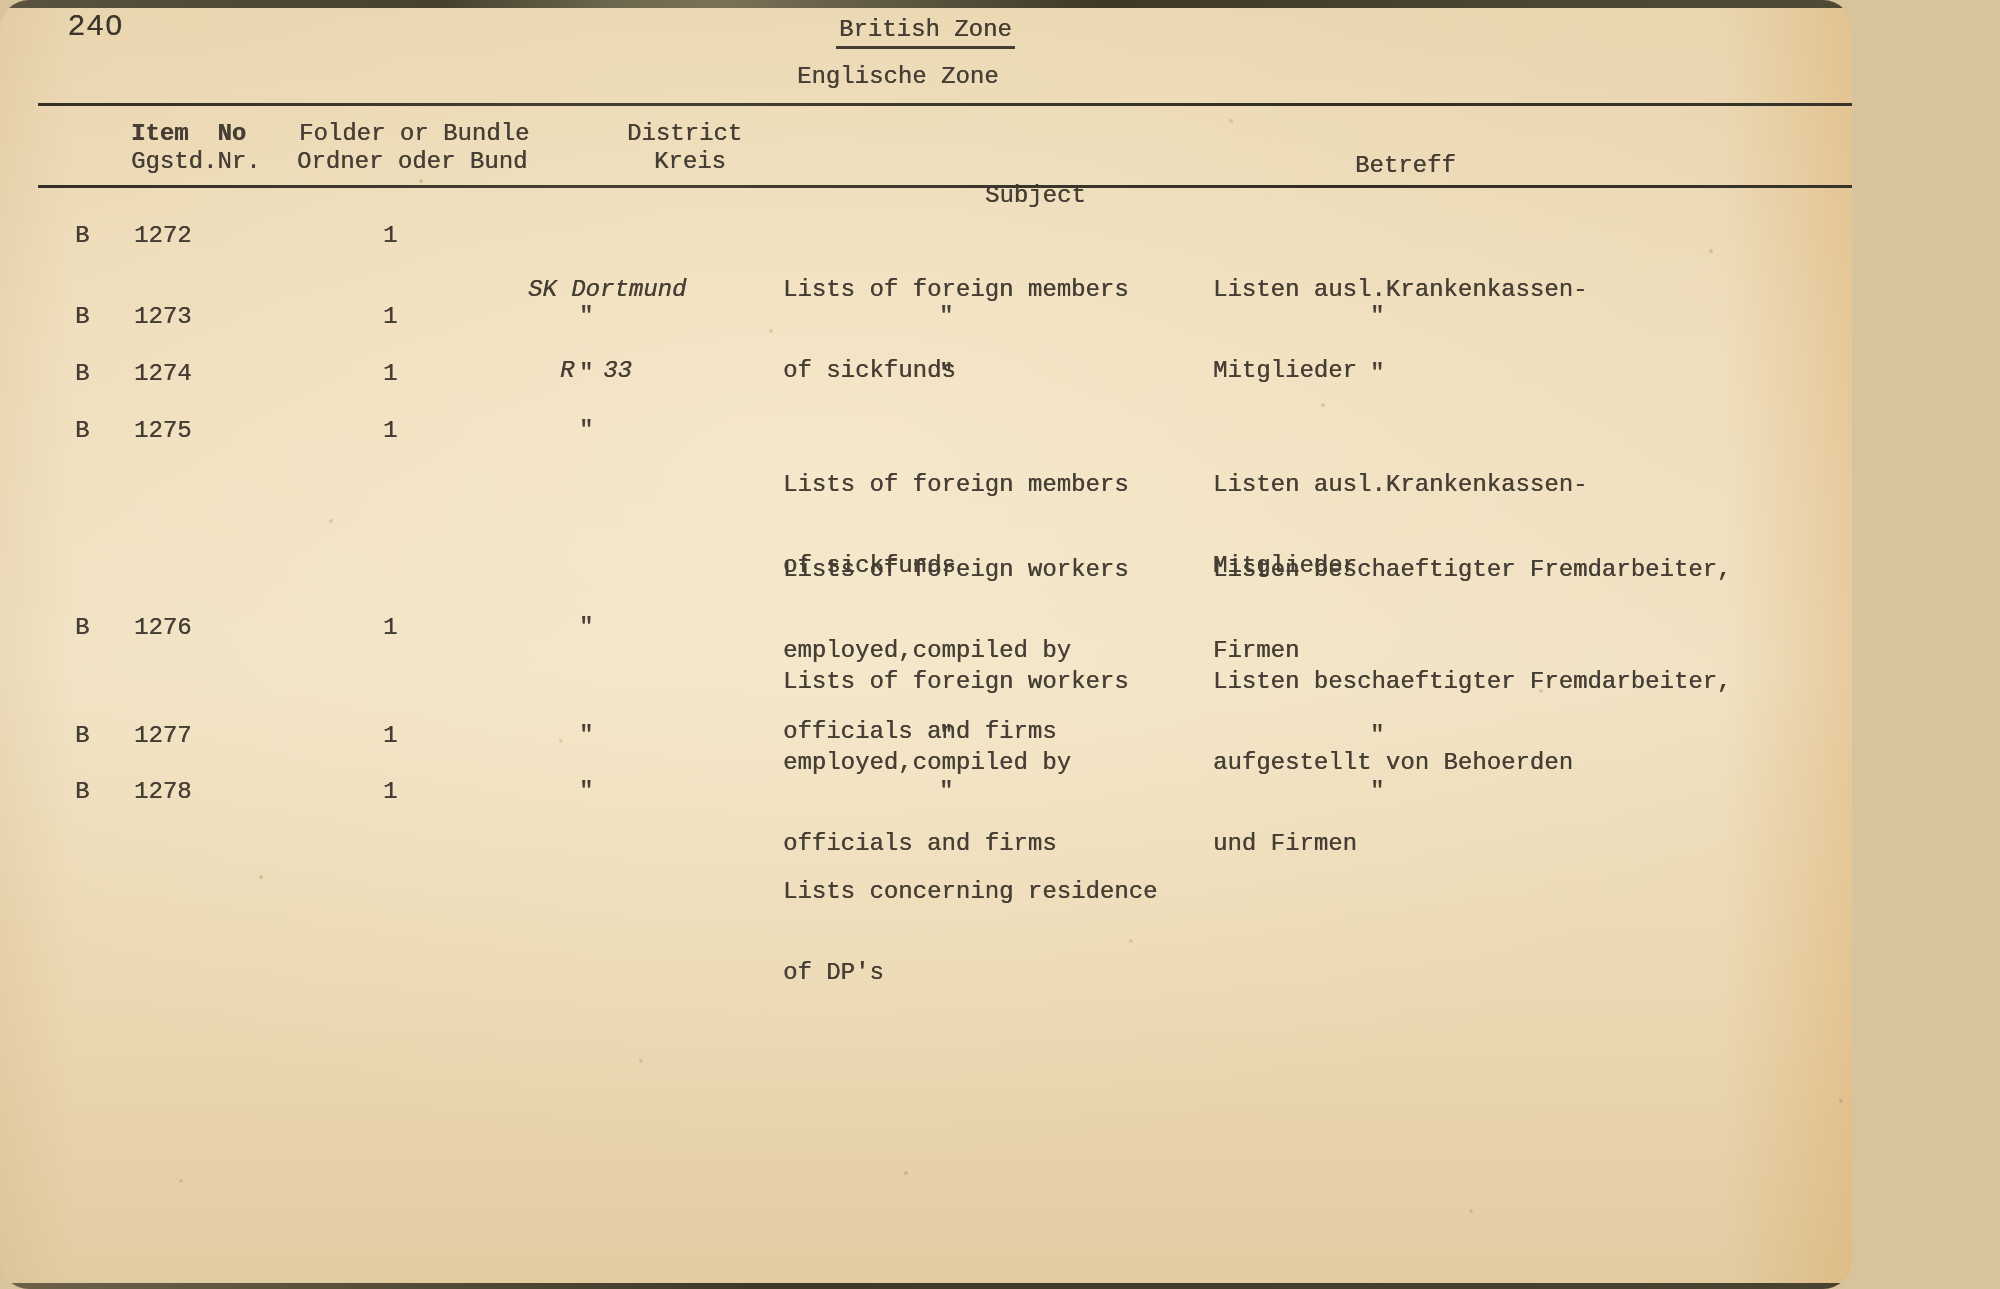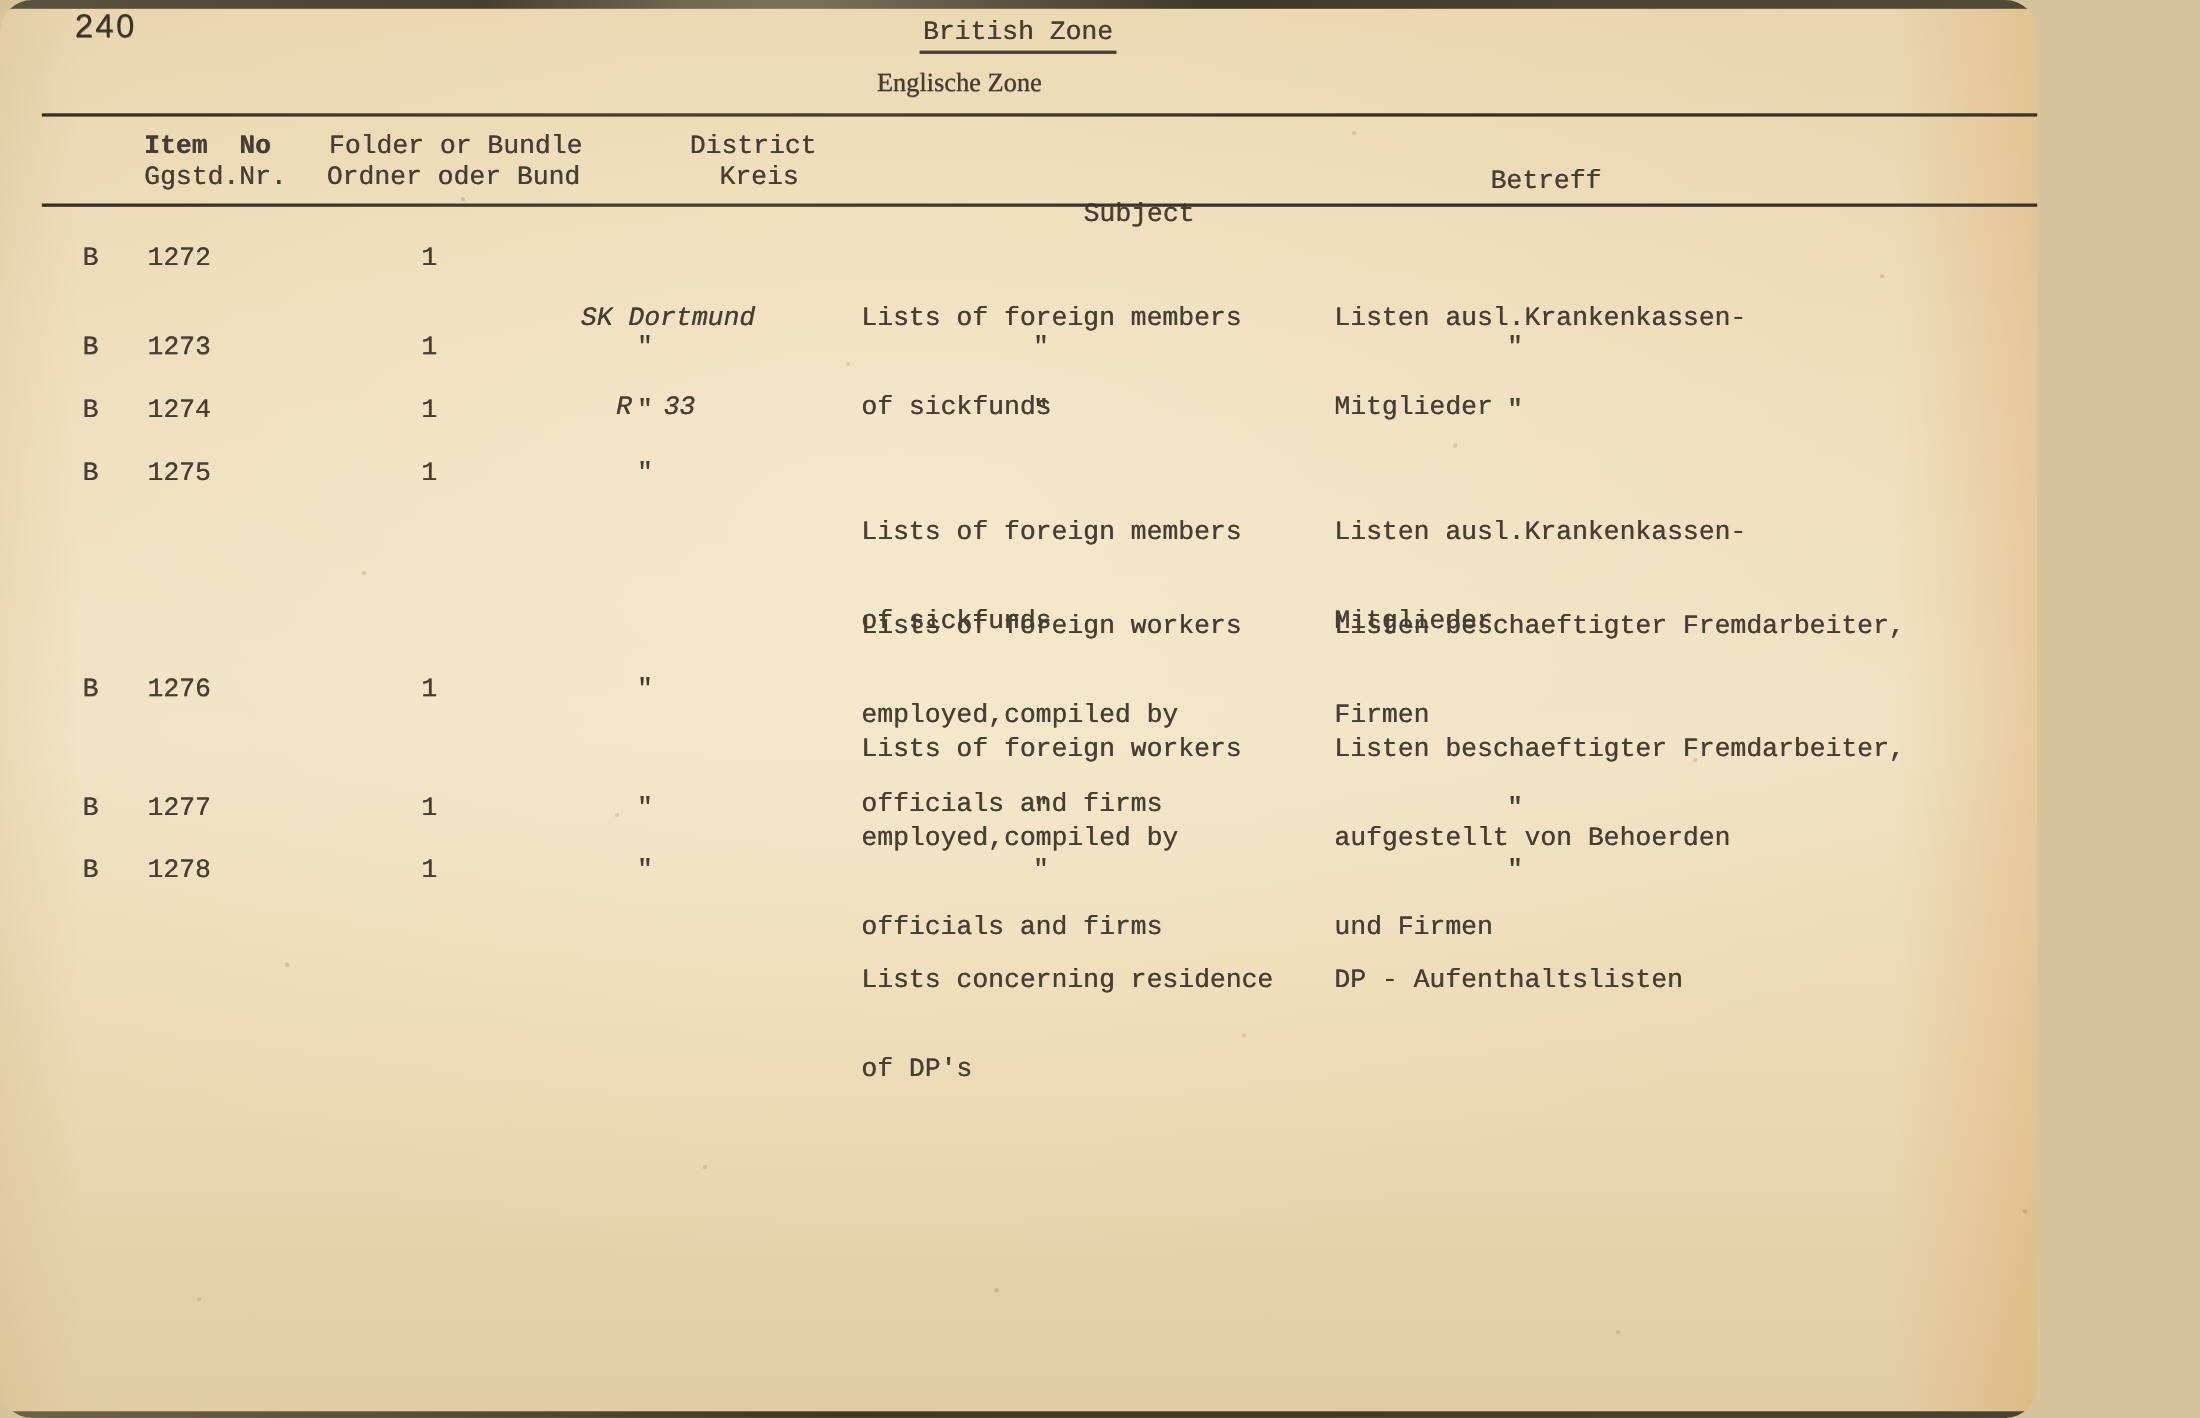--- a/index.html
+++ b/index.html
@@ -33,21 +33,21 @@
   }
   .rule-top{top:103px;}
   .rule-header{top:185px;}
   .page-number{
     position:absolute;left:68px;top:8px;
     font-family:"Liberation Sans","DejaVu Sans",sans-serif;
     font-size:30px;letter-spacing:2px;color:#3b342b;
     text-shadow:0.4px 0.4px 0.5px rgba(59,52,43,0.6);
   }
   .title-en{position:absolute;left:808px;top:16px;border-bottom:3px solid #453e35;padding:0 3px 3px 3px;margin-left:28px;}
-  .title-de{position:absolute;left:797px;top:63px;font-family:Liberation Serif, serif;}
+  .title-de{position:absolute;left:797px;top:63px;}
   .hdr{position:absolute;}
   .h-item1{left:131px;top:120px;font-weight:bold;}
   .h-item2{left:131px;top:148px;}
   .h-folder1{left:299px;top:120px;}
   .h-folder2{left:297px;top:148px;}
   .h-district1{left:627px;top:120px;}
   .h-district2{left:654px;top:148px;}
   .h-subject{left:985px;top:150px;margin-top:32px;}
   .h-betreff{left:1355px;top:152px;}
   .row{position:absolute;left:0;width:2000px;}
@@ -206,18 +206,15 @@
     <span class="c c-district-ditto">"</span>
     <span class="c c-subject-ditto">"</span>
     <span class="c c-betreff-ditto">"</span>
   </div>
 
   <div class="row mono" style="top:824px">
     <div class="c c-subject">
       <div>Lists concerning residence</div>
       <div>of DP's</div>
     </div>
-    <div class="c c-betreff">
-      <div>DP - Aufenthaltslisten</div>
-    </div>
   </div>
 
 </div>
 
 </body></html>

